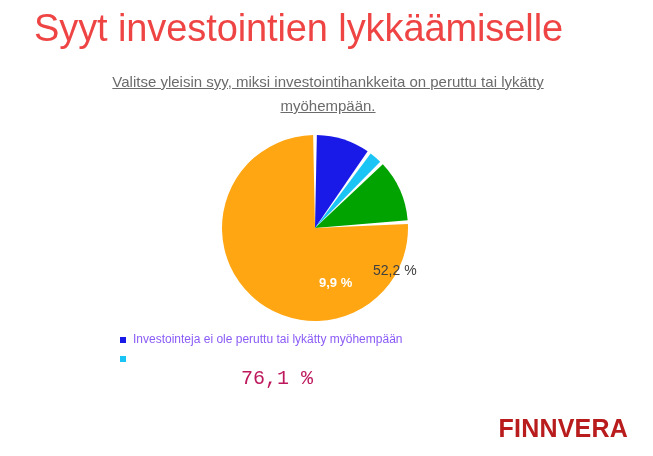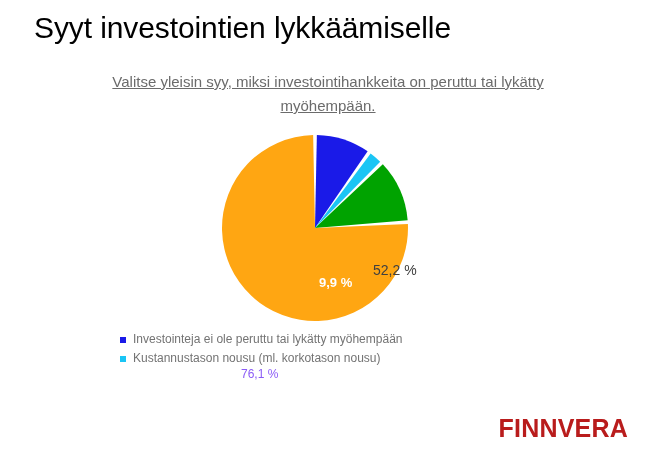--- a/index.html
+++ b/index.html
@@ -16,24 +16,24 @@
     font-family: "Liberation Sans", sans-serif;
     -webkit-font-smoothing: antialiased;
   }
 
   
   #slide-title {
     position: absolute;
     left: 34px;
     top: 9px;
     width: 590px;
-    font-size: 30px;
+    font-size: 38px;
     line-height: 38px;
     font-weight: 400;
-    color: #000000;
+    color: #ef4444;
     letter-spacing: -0.1px;
     white-space: nowrap;
   }
 
   
   #chart-subtitle {
     position: absolute;
     left: 78px;
     top: 70px;
     width: 500px;
@@ -66,23 +66,24 @@
     font-weight: bold;
     white-space: nowrap;
   }
   .slice-label.inside-light { color: #ffffff; }
   .slice-label.outside-dark {
     color: #404040;
     font-weight: 400;
     font-size: 14px;
   }
   .slice-label.inside-dark {
-    color: #8b5cf6;
+    color: #be185d;
     font-weight: 400;
-    font-size: 12px;
+    font-size: 20px;
+    font-family: Liberation Mono, monospace;
   }
 
   #label-blue   { left: 309px; top: 155px; }
   #label-cyan   { left: 363px; top: 142px; }
   #label-green  { left: 340px; top: 199px; }
   #label-orange { left: 231px; top: 247px; }
 
   
   #chart-legend {
     position: absolute;
@@ -99,21 +100,21 @@
   .legend-swatch {
     width: 6px;
     height: 6px;
     flex: 0 0 6px;
     margin-right: 7px;
     margin-top: 1px;
   }
   .legend-label {
     font-size: 12px;
     line-height: 15px;
-    color: #737373;
+    color: #8b5cf6;
     white-space: nowrap;
   }
 
   
   #brand-logo {
     position: absolute;
     right: 25px;
     bottom: 13px;
     font-size: 25px;
     font-weight: bold;
@@ -148,17 +149,16 @@
   <span class="slice-label inside-dark" id="label-orange">76,1 %</span>
 </div>
 
 <div id="chart-legend">
     <div class="legend-item">
       <span class="legend-swatch" style="background: rgb(26, 26, 232);"></span>
       <span class="legend-label">Investointeja ei ole peruttu tai lykätty myöhempään</span>
     </div>
     <div class="legend-item">
       <span class="legend-swatch" style="background: rgb(26, 197, 245);"></span>
-      <span class="legend-label">Kustannustason nousu (ml. korkotason nousu)</span>
     </div>
   </div>
 
 <div id="brand-logo">FINNVERA</div>
 
 </body></html>

